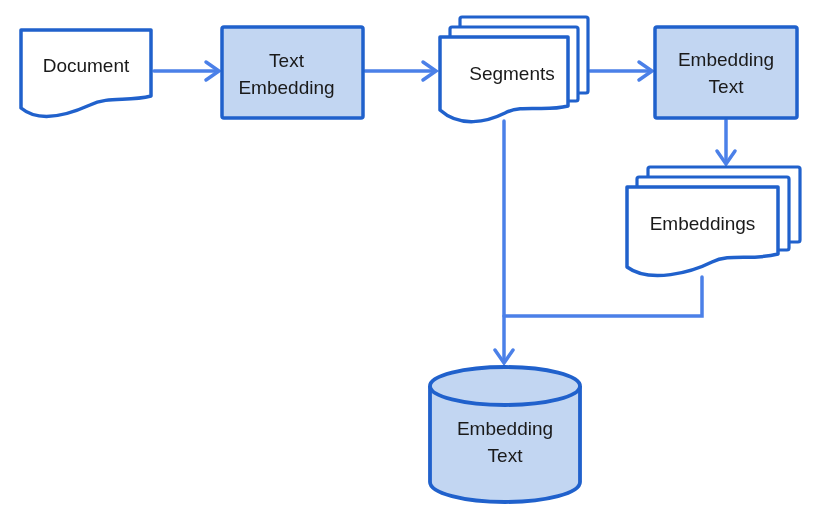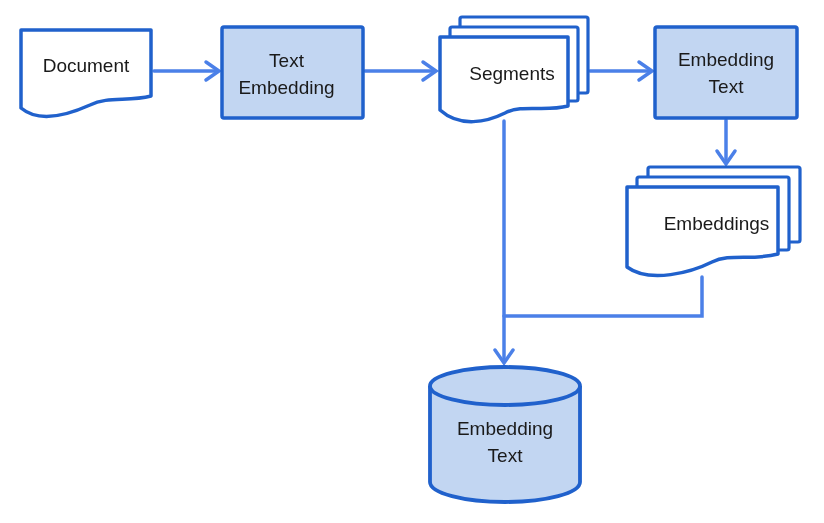--- a/index.html
+++ b/index.html
@@ -106,21 +106,21 @@
 
   <div class="label" style="left:440px;top:37px;width:128px;height:72px;margin-left:8px;">
     <span>Segments</span>
   </div>
 
   <div class="label" style="left:655px;top:27px;width:142px;height:91px;">
     <span>Embedding</span>
     <span>Text</span>
   </div>
 
-  <div class="label" style="left:641px;top:187px;width:151px;height:72px;">
+  <div class="label" style="left:627px;top:187px;width:151px;height:72px;">
     <span>Embeddings</span>
   </div>
 
   <div class="label" style="left:430px;top:398px;width:150px;height:88px;">
     <span>Embedding</span>
     <span>Text</span>
   </div>
 
 </div>
 

